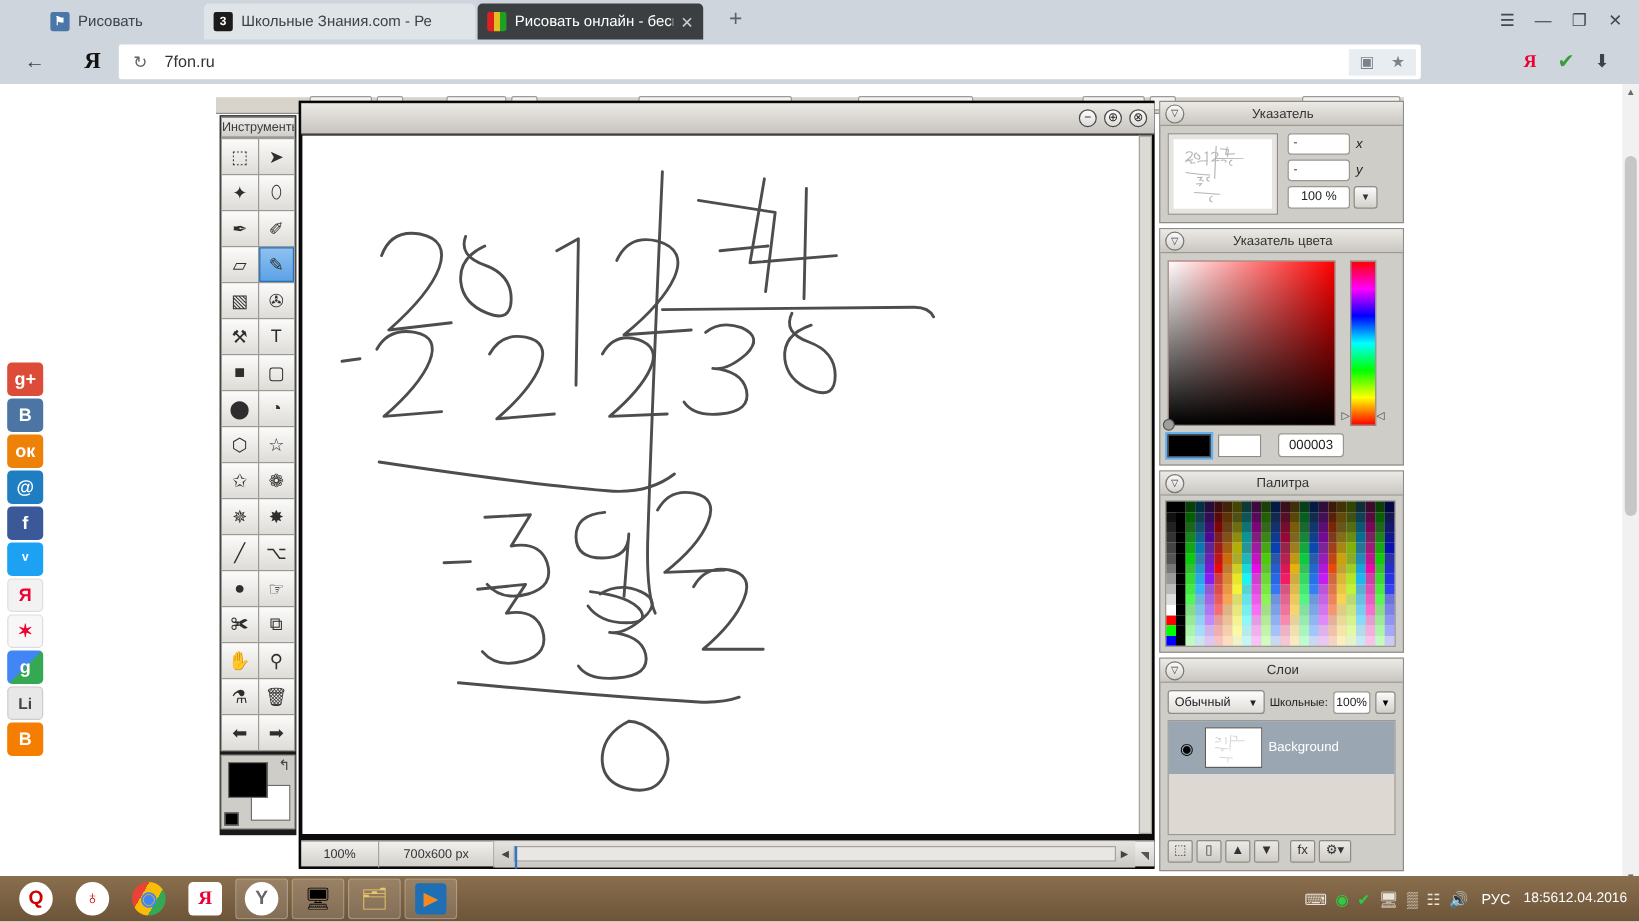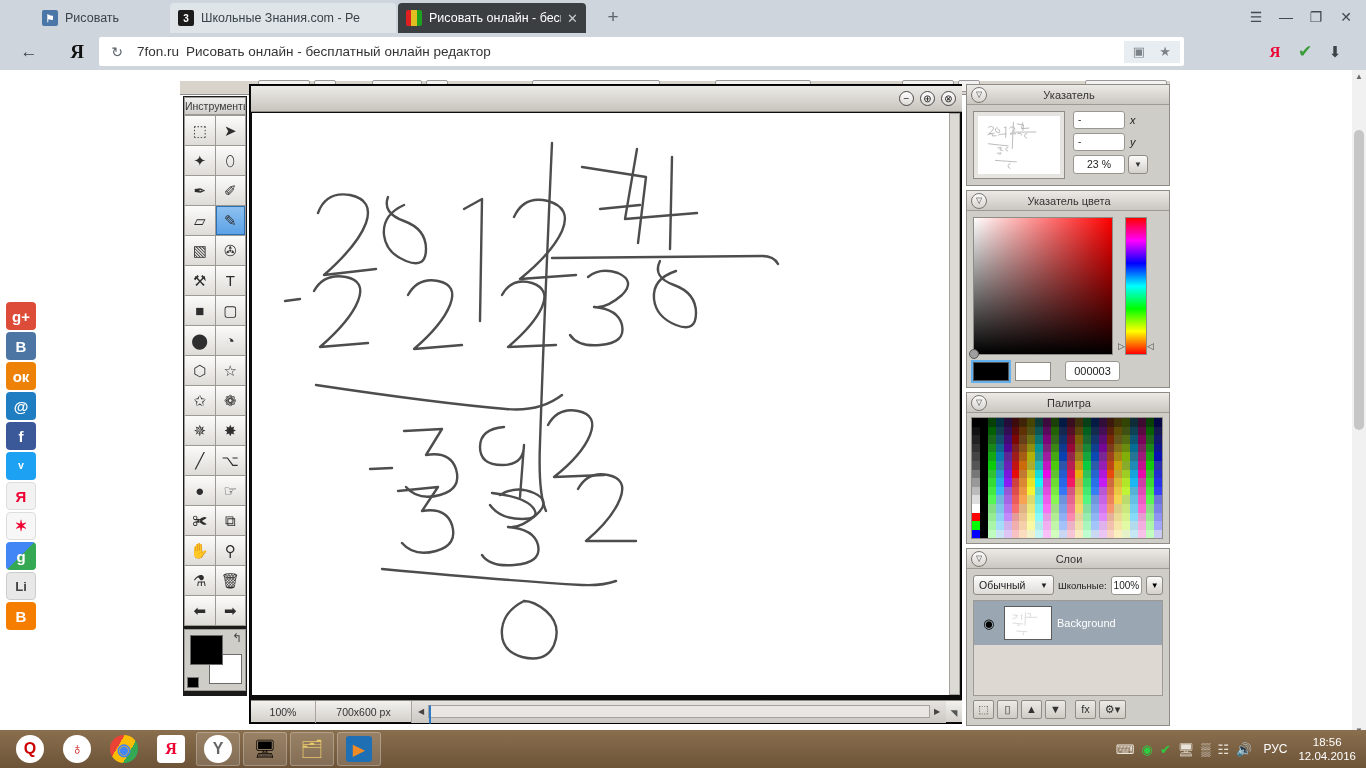--- a/index.html
+++ b/index.html
@@ -223,21 +223,21 @@
      justify-content:center; font-size:17px; border-radius:3px; }
   .tbico.pinned{ background:rgba(255,255,255,.14);
      box-shadow:inset 0 0 0 1px rgba(255,255,255,.25); }
   .circ{ width:28px; height:28px; border-radius:50%; background:#fff;
      display:flex; align-items:center; justify-content:center;
      font-weight:bold; font-size:16px; }
   #tb-right{ position:absolute; right:6px; top:0; height:38px; display:flex;
      align-items:center; gap:7px; }
   .trayico{ font-size:13px; color:#e9e3da; }
   #tray-lang{ font-size:12px; color:#fff; margin:0 4px; }
-  #tray-clock{ display:flex; flex-direction:column; align-items:center;
+  #tray-clock{ display:flex; flex-direction:row; align-items:center;
      font-size:11.5px; color:#fff; line-height:14px; margin-right:4px; }
 </style>
 </head>
 <body>
 
 <div id="browser-chrome">
 
   <div id="tabstrip">
     <div class="tab" id="tab-0">
       <span class="favicon" style="background:#4a76a8">⚑</span>
@@ -260,21 +260,20 @@
       <span>✕</span>
     </div>
   </div>
 
   <div id="navbar">
     <div id="back-btn">←</div>
     <div id="ya-logo">Я</div>
     <div id="omnibox">
       <span id="reload-btn">↻</span>
       <span id="url-host">7fon.ru</span>
-      <span id="url-title">Рисовать онлайн - бесплатный онлайн редактор</span>
       <div id="omni-right">
         <div class="lockstar">
           <span class="oi">▣</span>
           <span class="oi">★</span>
         </div>
       </div>
     </div>
     <div class="nav-ico" id="ico-yandex">Я</div>
     <div class="nav-ico" id="ico-adguard">✔</div>
     <div class="nav-ico" id="ico-download">⬇</div>
@@ -466,21 +465,21 @@
           <div id="info-fields">
             <div class="infrow">
               <span class="infbox">-</span>
               <span class="inflbl">x</span>
             </div>
             <div class="infrow">
               <span class="infbox">-</span>
               <span class="inflbl">y</span>
             </div>
             <div id="zoom-sel">
-              <span id="zoom-val">23 %</span>
+              <span id="zoom-val">100 %</span>
               <span id="zoom-arrow">▼</span>
             </div>
           </div>
         </div>
       </div>
 
       <div class="panel">
         <div class="panel-head">
           <span class="tri">▽</span>
           <span class="ptitle">Указатель цвета</span>

